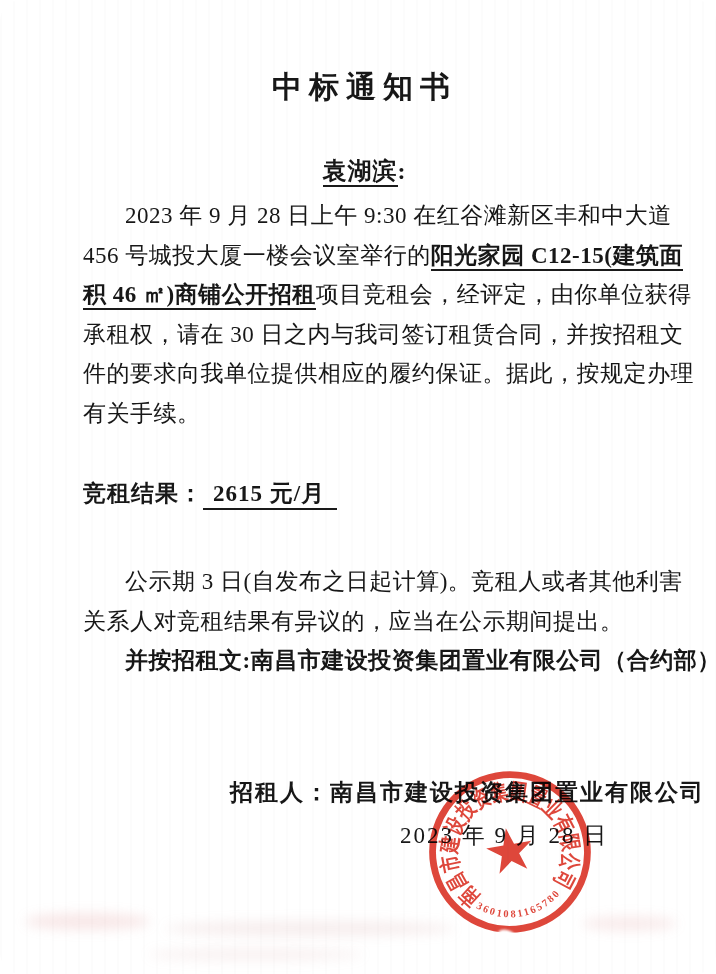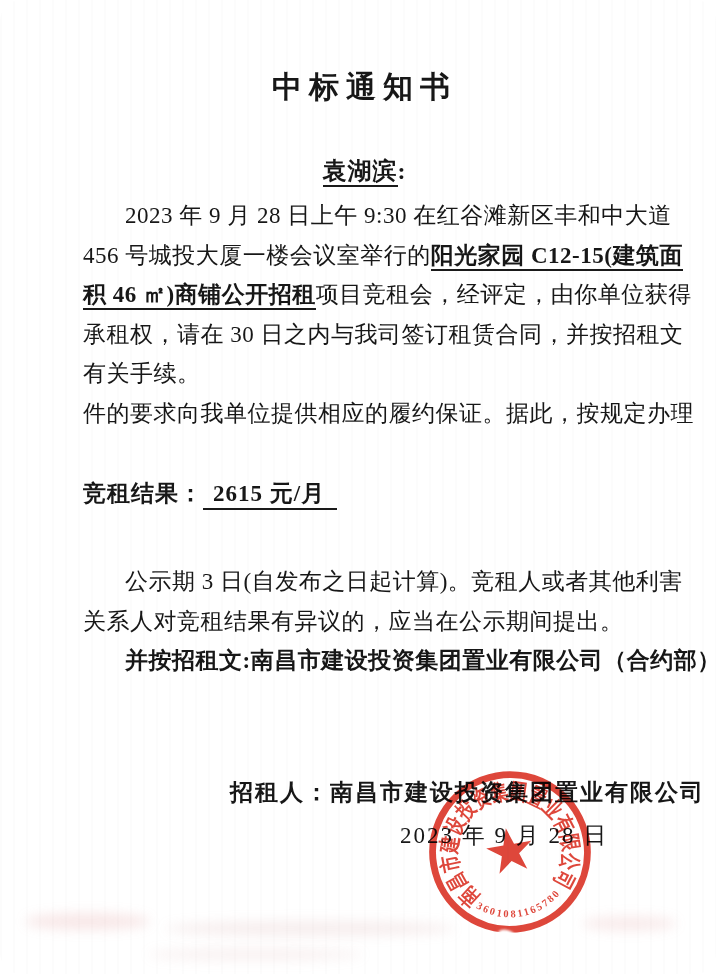--- a/index.html
+++ b/index.html
@@ -79,22 +79,22 @@
 
   <div class="recipient">
     <span class="name">袁湖滨</span><span>:</span>
   </div>
 
   <div class="para1">
     <div class="line indent">2023 年 9 月 28 日上午 9:30 在红谷滩新区丰和中大道</div>
     <div class="line"><span>456 号城投大厦一楼会议室举行的</span><span class="hl">阳光家园 C12-15(建筑面</span></div>
     <div class="line"><span class="hl">积 46 ㎡)商铺公开招租</span><span>项目竞租会，经评定，由你单位获得</span></div>
     <div class="line">承租权，请在 30 日之内与我司签订租赁合同，并按招租文</div>
+    <div class="line">件的要求向我单位提供相应的履约保证。据此，按规定办理</div>
     <div class="line">有关手续。</div>
-    <div class="line">件的要求向我单位提供相应的履约保证。据此，按规定办理</div>
   </div>
 
   <div class="result">
     <span class="label">竞租结果：</span><span class="value">2615 元/月</span>
   </div>
 
   <div class="para2">
     <div class="line indent">公示期 3 日(自发布之日起计算)。竞租人或者其他利害</div>
     <div class="line">关系人对竞租结果有异议的，应当在公示期间提出。</div>
     <div class="line indent bold">并按招租文:南昌市建设投资集团置业有限公司（合约部）</div>

